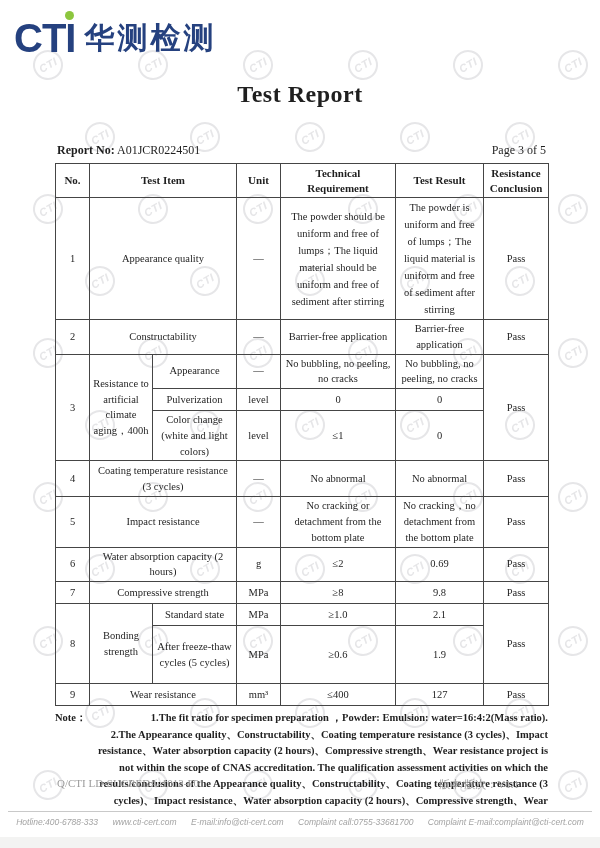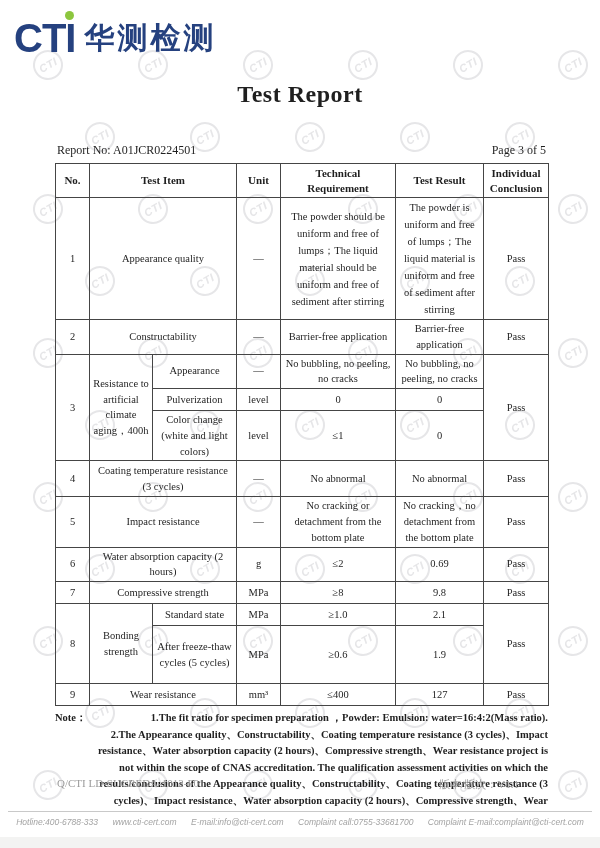--- a/index.html
+++ b/index.html
@@ -28,21 +28,21 @@
   .logo-dot{position:absolute;right:1px;top:-7px;width:9px;height:9px;border-radius:50%;background:var(--brand-green);}
   .logo-cn{font:700 30px/1 "Liberation Sans",sans-serif;color:var(--brand-navy);letter-spacing:3px;}
 
   
   .title{position:absolute;top:81px;left:0;right:0;z-index:2;text-align:center;
          font:700 24px/1.1 "Liberation Serif",serif;letter-spacing:.5px;}
 
   
   .content{position:absolute;left:55px;top:143px;width:493px;z-index:1;}
   .meta{display:flex;justify-content:space-between;align-items:flex-end;font-size:12px;margin-bottom:5px;padding:0 2px;}
-  .meta-left b{font-weight:400;}
+  .meta-left b{font-weight:700;}
 
   table{border-collapse:collapse;width:493px;table-layout:fixed;background:transparent;}
   col.c-no{width:34px;}col.c-grp{width:63px;}col.c-sub{width:84px;}col.c-unit{width:44px;}
   col.c-req{width:115px;}col.c-res{width:88px;}col.c-con{width:65px;}
   th,td{border:1px solid var(--border);text-align:center;vertical-align:middle;
         font-size:10.5px;line-height:1.5;padding:1px 3px;background:transparent;}
   th{font-weight:700;font-size:11px;line-height:1.35;}
   tr.h-hdr{height:34px;} tr.h-110{height:110px;} tr.h-32{height:32px;} tr.h-22{height:22px;}
   tr.h-40{height:40px;} tr.h-36{height:36px;} tr.h-46{height:46px;} tr.h-58{height:58px;}
   td.tall{line-height:1.62;}
@@ -170,21 +170,21 @@
           <col class="c-res">
           <col class="c-con">
       </colgroup>
       <tbody>
           <tr class="h-hdr">
         <th>No.</th>
         <th colspan="2">Test Item</th>
         <th>Unit</th>
         <th>Technical Requirement</th>
         <th>Test Result</th>
-        <th>Individual Conclusion</th>
+        <th>Resistance Conclusion</th>
       </tr>
       <tr class="h-110">
         <td>1</td>
         <td colspan="2">Appearance quality</td>
         <td>—</td>
         <td class="tall">The powder should be uniform and free of lumps；The liquid material should be uniform and free of sediment after stirring</td>
         <td class="tall">The powder is uniform and free of lumps；The liquid material is uniform and free of sediment after stirring</td>
         <td>Pass</td>
       </tr>
       <tr class="h-32">

